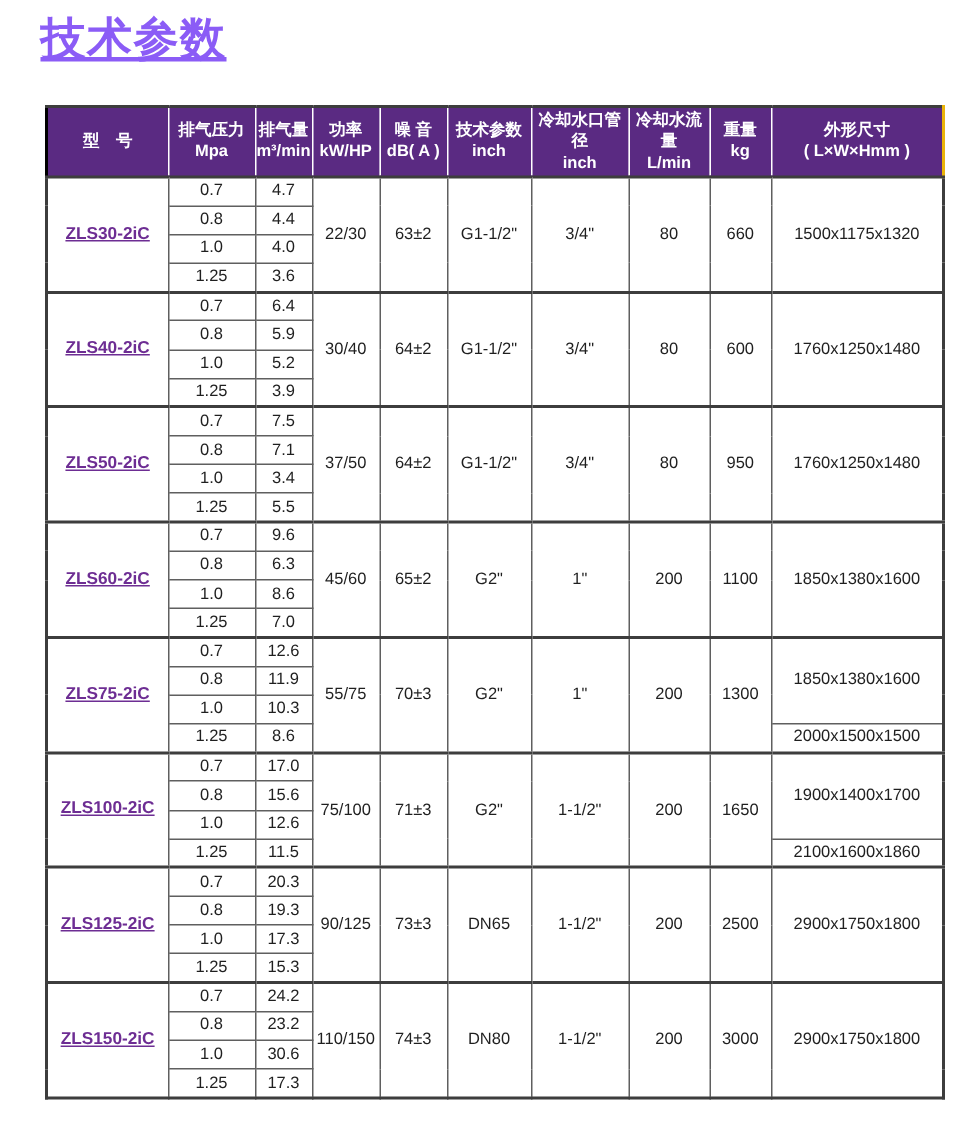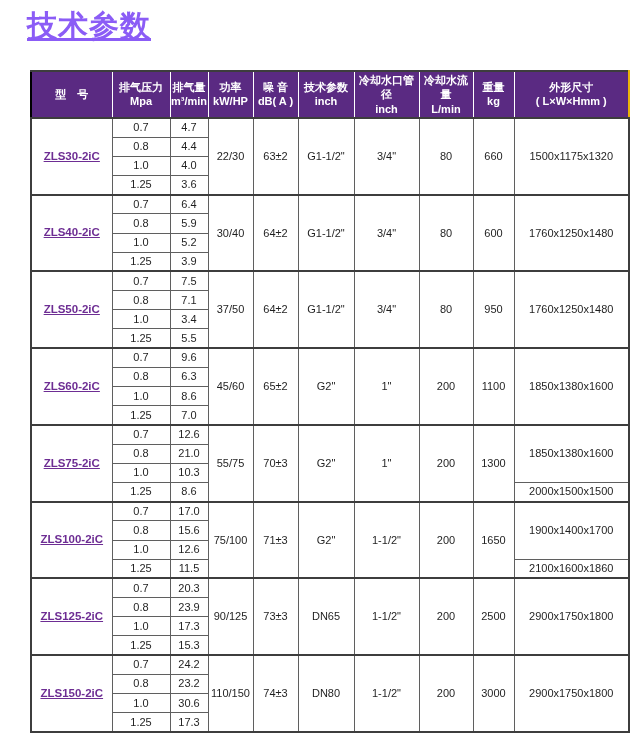--- a/index.html
+++ b/index.html
@@ -231,21 +231,21 @@
       <td rowspan="4">55/75</td>
       <td rowspan="4">70±3</td>
       <td rowspan="4">G2"</td>
       <td rowspan="4">1"</td>
       <td rowspan="4">200</td>
       <td rowspan="4">1300</td>
       <td class="dim-cell" rowspan="3">1850x1380x1600</td>
     </tr>
     <tr>
         <td>0.8</td>
-        <td>21.0</td>
+        <td>11.9</td>
       </tr>
     <tr>
         <td>1.0</td>
         <td>10.3</td>
       </tr>
     <tr>
         <td>1.25</td>
         <td>8.6</td>
         <td class="dim-cell">2000x1500x1500</td>
       </tr>
@@ -287,21 +287,21 @@
       <td rowspan="4">90/125</td>
       <td rowspan="4">73±3</td>
       <td rowspan="4">DN65</td>
       <td rowspan="4">1-1/2"</td>
       <td rowspan="4">200</td>
       <td rowspan="4">2500</td>
       <td class="dim-cell" rowspan="4">2900x1750x1800</td>
     </tr>
     <tr>
         <td>0.8</td>
-        <td>23.9</td>
+        <td>19.3</td>
       </tr>
     <tr>
         <td>1.0</td>
         <td>17.3</td>
       </tr>
     <tr>
         <td>1.25</td>
         <td>15.3</td>
       </tr>
   </tbody>

